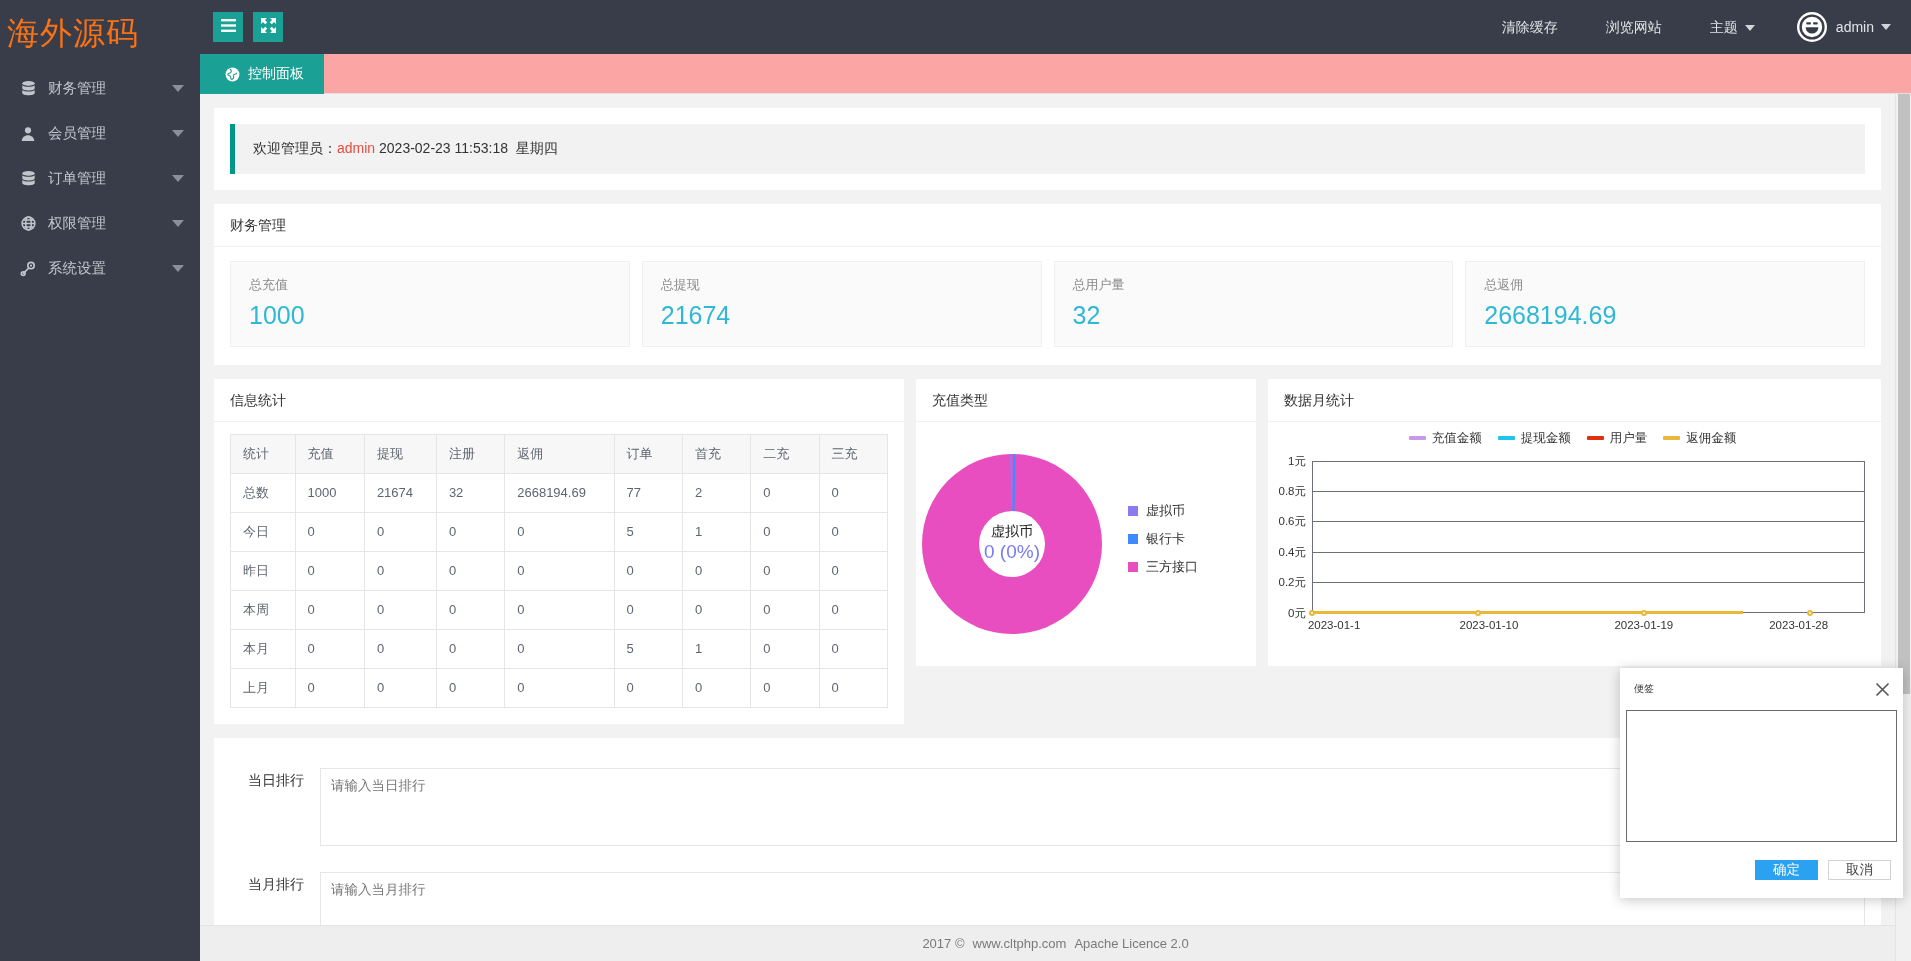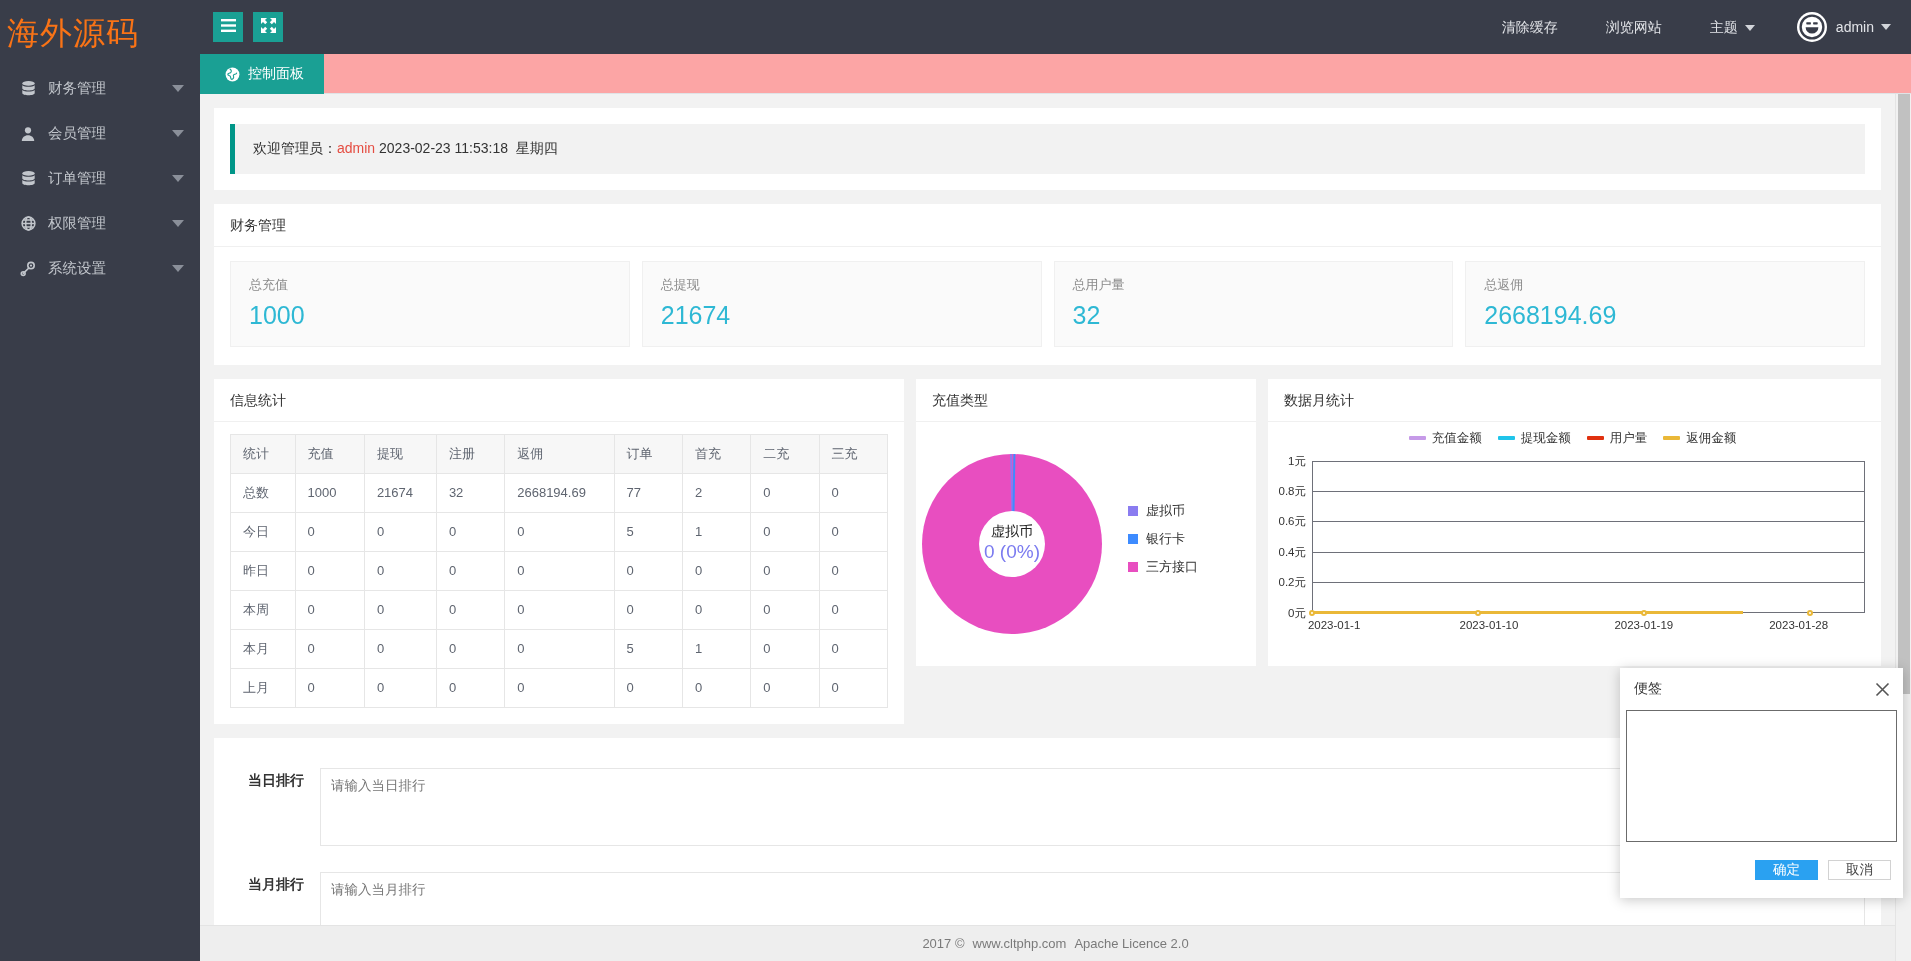--- a/index.html
+++ b/index.html
@@ -324,21 +324,20 @@
   
   #rank-card { padding: 18px 0 6px 0; }
   .form-row { display: flex; padding: 12px 16px 14px 16px; }
   .form-label {
     width: 90px; flex: 0 0 90px;
     text-align: right;
     padding-right: 16px;
     padding-top: 4px;
     font-size: 14px;
     color: #333;
-    font-weight: bold;
   }
   .form-ta {
     flex: 1 1 auto;
     min-height: 78px;
     border: 1px solid #e6e6e6;
     background: #fff;
     padding: 8px 10px;
     font-size: 13.5px;
     color: #b5b5b5;
     font-family: "Liberation Sans", sans-serif;
@@ -382,21 +381,21 @@
     width: 283px; height: 230px;
     background: #fff;
     box-shadow: 0 2px 12px rgba(0,0,0,.22);
     z-index: 60;
     display: flex; flex-direction: column;
   }
   #note-head {
     height: 42px;
     display: flex; align-items: center;
     padding: 0 14px;
-    font-size: 14px;
+    font-size: 10px;
     color: #333;
     position: relative;
   }
   #note-close {
     position: absolute; right: 11px; top: 11px;
     width: 20px; height: 20px;
     display: flex; align-items: center; justify-content: center;
     color: #666;
     cursor: pointer;
     font-size: 17px;

